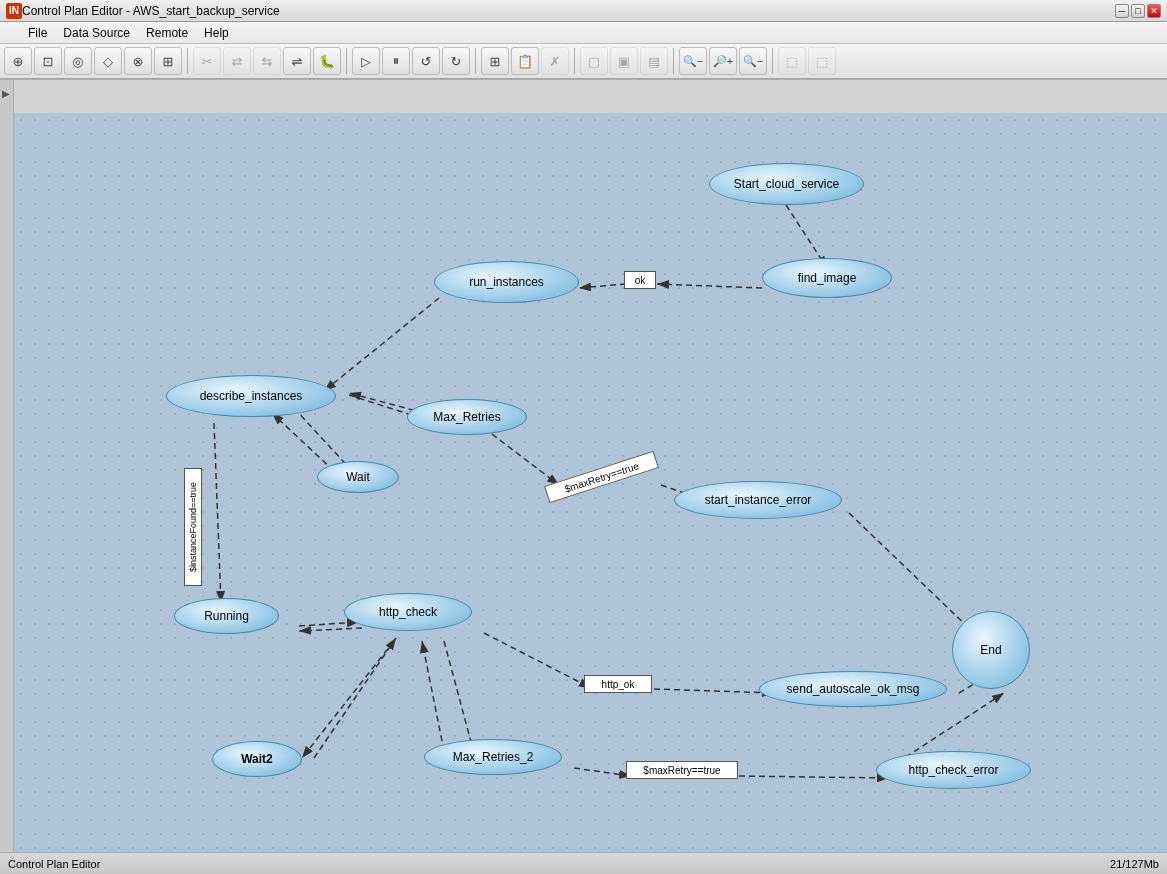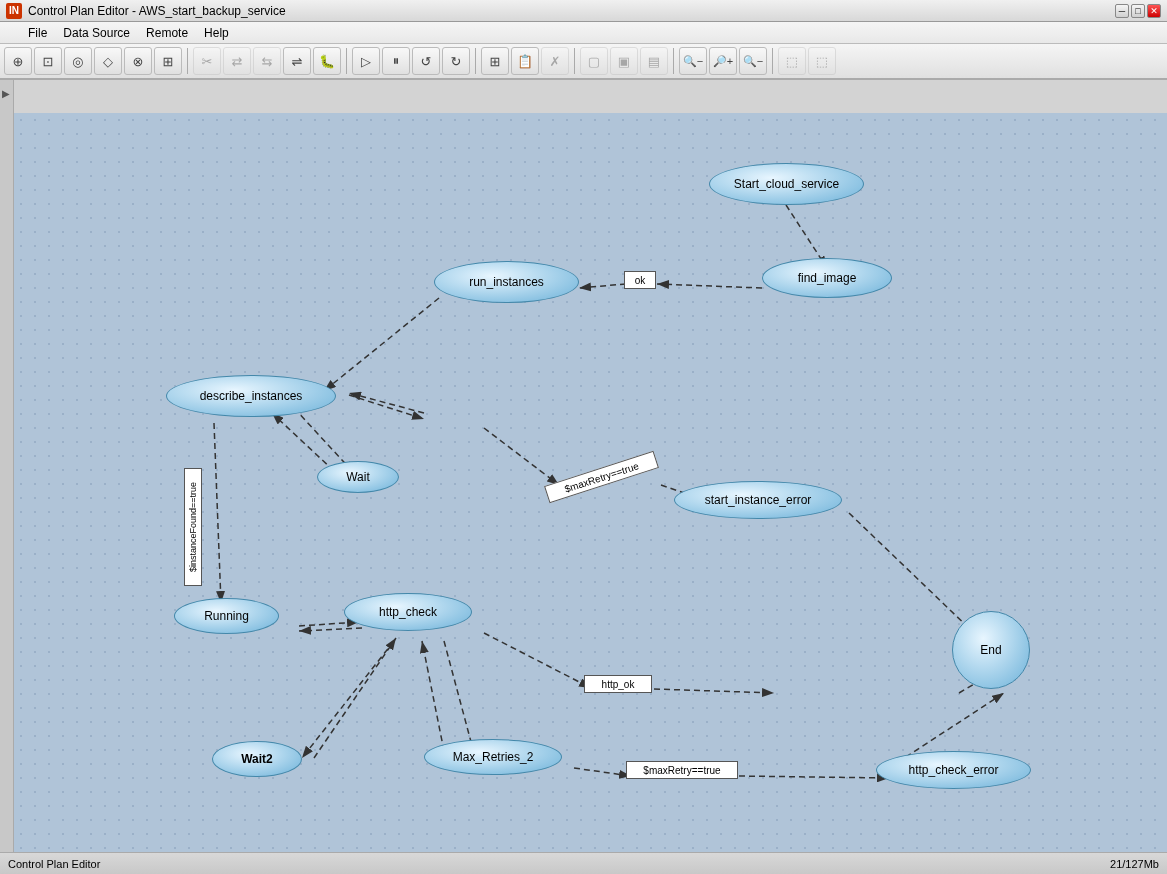--- a/index.html
+++ b/index.html
@@ -11,21 +11,20 @@
       display: flex;
       align-items: center;
       padding: 0 6px;
       border-bottom: 1px solid #999;
       position: relative;
     }
     #title-bar .app-icon {
       width: 16px; height: 16px;
       background: #cc3300;
       border-radius: 2px;
-      margin-right: 6px;
       display: flex; align-items: center; justify-content: center;
       color: white; font-weight: bold; font-size: 10px;
     }
     #title-bar .title-text {
       font-size: 12px;
       flex: 1;
     }
     #title-bar .win-controls {
       display: flex; gap: 2px;
     }
@@ -280,20 +279,23 @@
     </div>
 
     <div class="node rect-node" style="left:610px;top:158px;width:32px;height:18px;font-size:10px;">
       <span>ok</span>
     </div>
 
     <div class="node ellipse-node" style="left:152px;top:262px;width:170px;height:42px;">
       <span>describe_instances</span>
     </div>
 
+    <div class="node ellipse-node" style="left:393px;top:286px;width:120px;height:36px;">
+      <span>Max_Retries</span>
+    </div>
 
     <div class="node ellipse-node" style="left:303px;top:348px;width:82px;height:32px;">
       <span>Wait</span>
     </div>
 
     <div class="node ellipse-node" style="left:660px;top:368px;width:168px;height:38px;">
       <span>start_instance_error</span>
     </div>
 
     <div class="node rect-node" style="left:530px;top:355px;width:115px;height:18px;font-size:10px;transform:rotate(-18deg);">
@@ -313,20 +315,23 @@
     </div>
 
     <div class="node ellipse-node" style="left:938px;top:498px;width:78px;height:78px;border-radius:50%;">
       <span>End</span>
     </div>
 
     <div class="node rect-node" style="left:570px;top:562px;width:68px;height:18px;font-size:10px;justify-content:center;">
       <span>http_ok</span>
     </div>
 
+    <div class="node ellipse-node" style="left:745px;top:558px;width:188px;height:36px;">
+      <span>send_autoscale_ok_msg</span>
+    </div>
 
     <div class="node ellipse-node" style="left:198px;top:628px;width:90px;height:36px;font-weight:bold;">
       <span>Wait2</span>
     </div>
 
     <div class="node ellipse-node" style="left:410px;top:626px;width:138px;height:36px;">
       <span>Max_Retries_2</span>
     </div>
 
     <div class="node rect-node" style="left:612px;top:648px;width:112px;height:18px;font-size:10px;">

